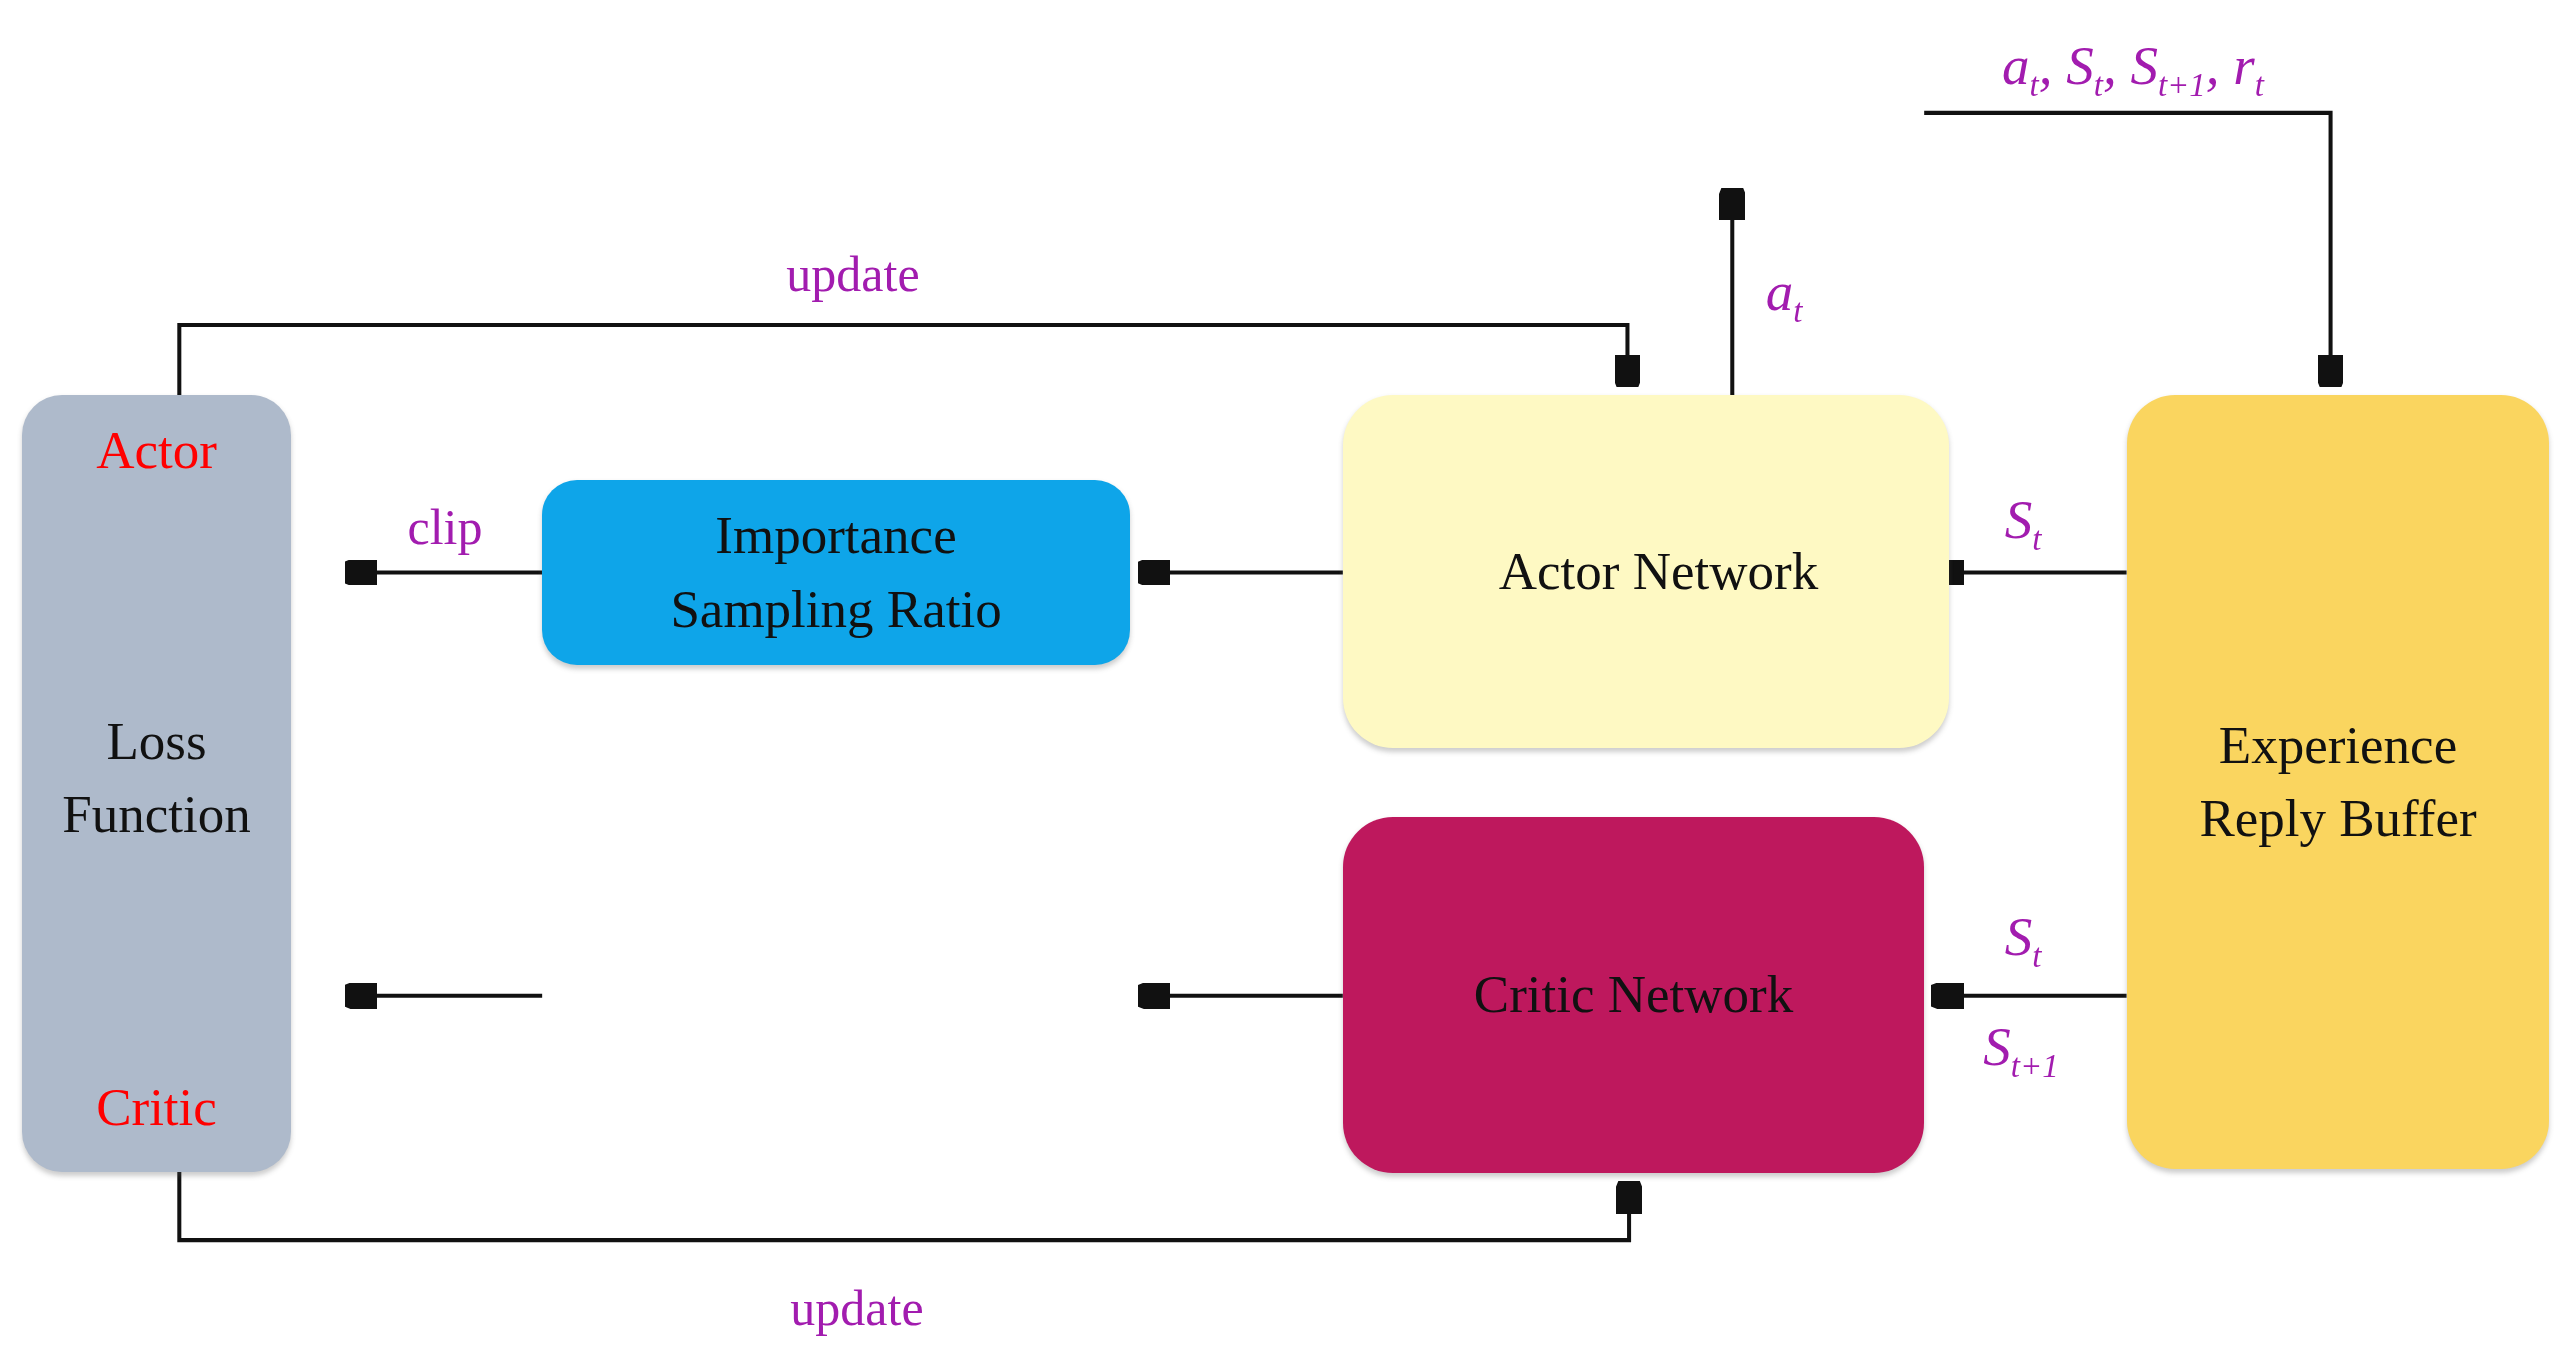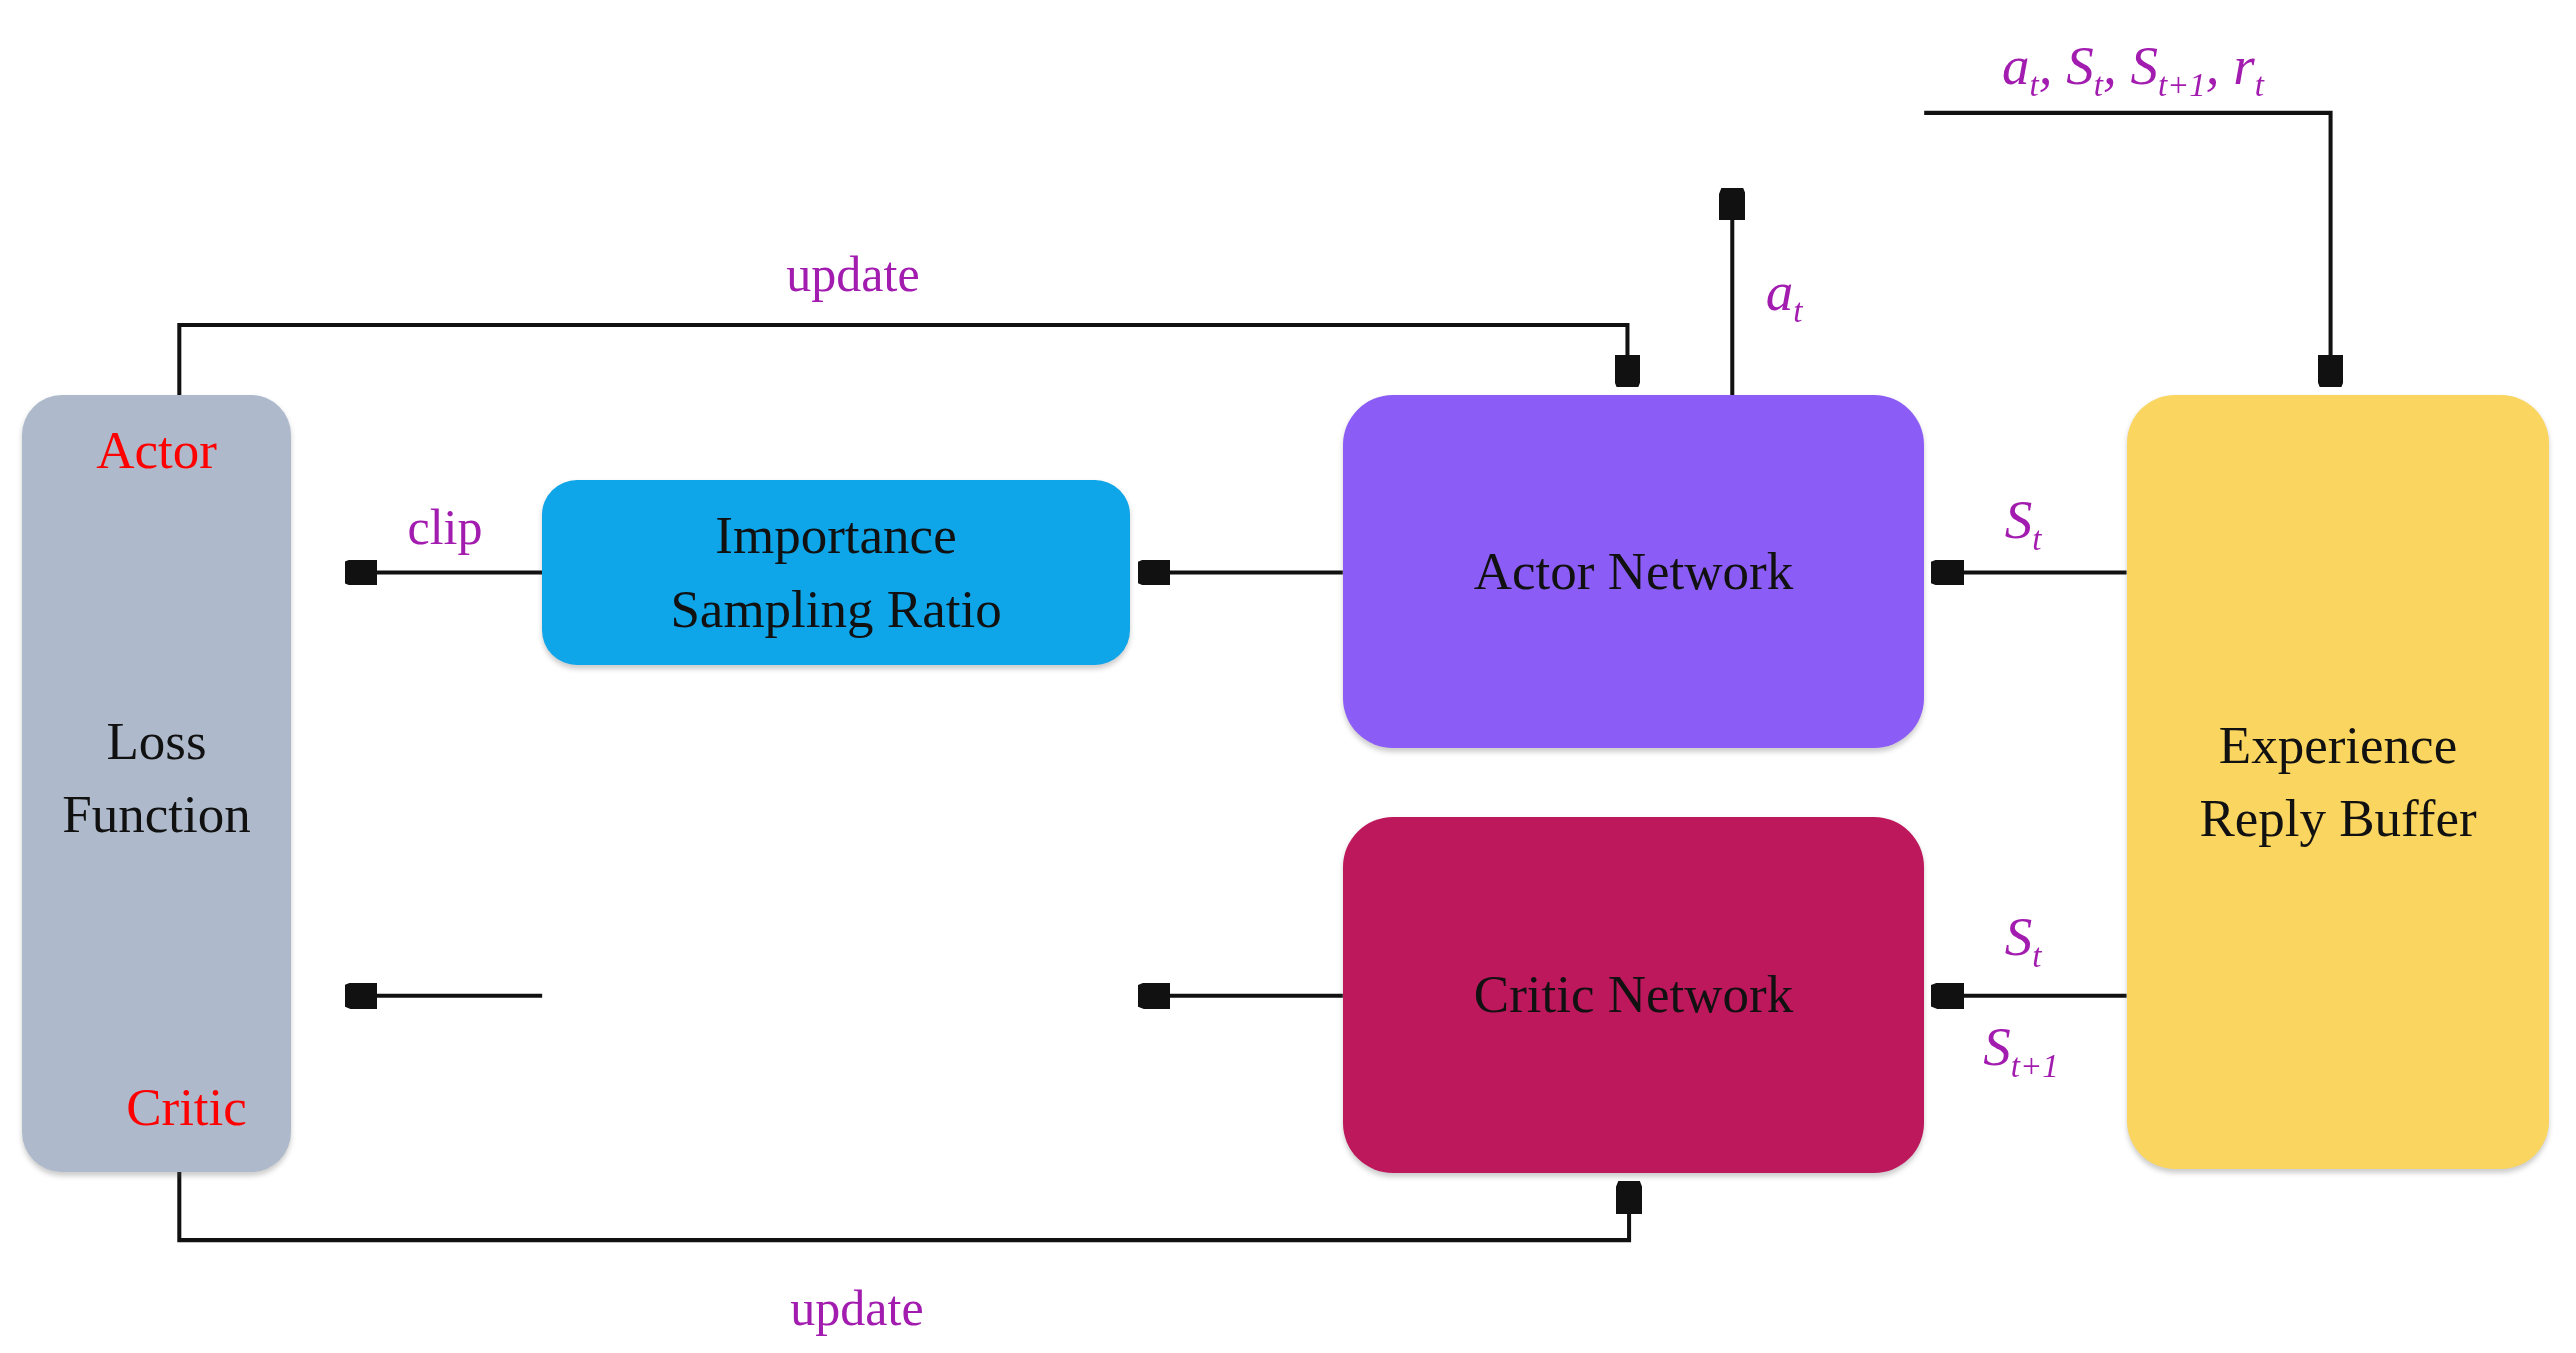--- a/index.html
+++ b/index.html
@@ -84,21 +84,21 @@
     <path d="M2637 1235 H2399" marker-end="url(#arrow)"></path>
     <path d="M1665 710 H1415" marker-end="url(#arrow)"></path>
     <path d="M672 710 H431" marker-end="url(#arrow)"></path>
     <path d="M1665 1235 H1415" marker-end="url(#arrow)"></path>
     <path d="M672 1235 H431" marker-end="url(#arrow)"></path>
     <path d="M222 490 V403 H2018 V476" marker-end="url(#arrow)"></path>
     <path d="M222 1453 V1538 H2020 V1469" marker-end="url(#arrow)"></path>
   </svg>
 
 
-  <div class="box" id="actor-box" style="background: #8b5cf6;">
+  <div class="box" id="actor-box" style="background: #fef9c3; padding-left: 25px;">
     <span>Actor Network</span>
   </div>
 
   <div class="box" id="critic-box" style="background: #be185d;">
     <span>Critic Network</span>
   </div>
 
   <div class="box" id="erb-box" style="background: rgb(250, 213, 95);">
     <span>Experience
 Reply Buffer</span>
@@ -107,21 +107,21 @@
   <div class="box" id="isr-box" style="background: #0ea5e9;">
     <span>Importance
 Sampling Ratio</span>
   </div>
 
 
   <div class="box" id="loss-box" style="background: rgb(174, 186, 203);">
     <span class="tag tag-top" style="color: rgb(255, 0, 0);">Actor</span>
     <span class="loss-label">Loss
 Function</span>
-    <span class="tag tag-bottom" style="color: rgb(255, 0, 0); padding-left: 30px;">Critic</span>
+    <span class="tag tag-bottom" style="color: rgb(255, 0, 0);">Critic</span>
   </div>
 
   <div class="edge-label math" style="left:2133px; top:69px;"><span>a</span><span class="sb">t</span><span>, </span><span>S</span><span class="sb">t</span><span>, </span><span>S</span><span class="sb">t+1</span><span>, </span><span>r</span><span class="sb">t</span></div>
 
   <div class="edge-label math" style="left:1784px; top:295px;"><span>a</span><span class="sb">t</span></div>
 
   <div class="edge-label" style="left:853px; top:274px;">update</div>
 
   <div class="edge-label" style="left:445px; top:527px;">clip</div>
 

